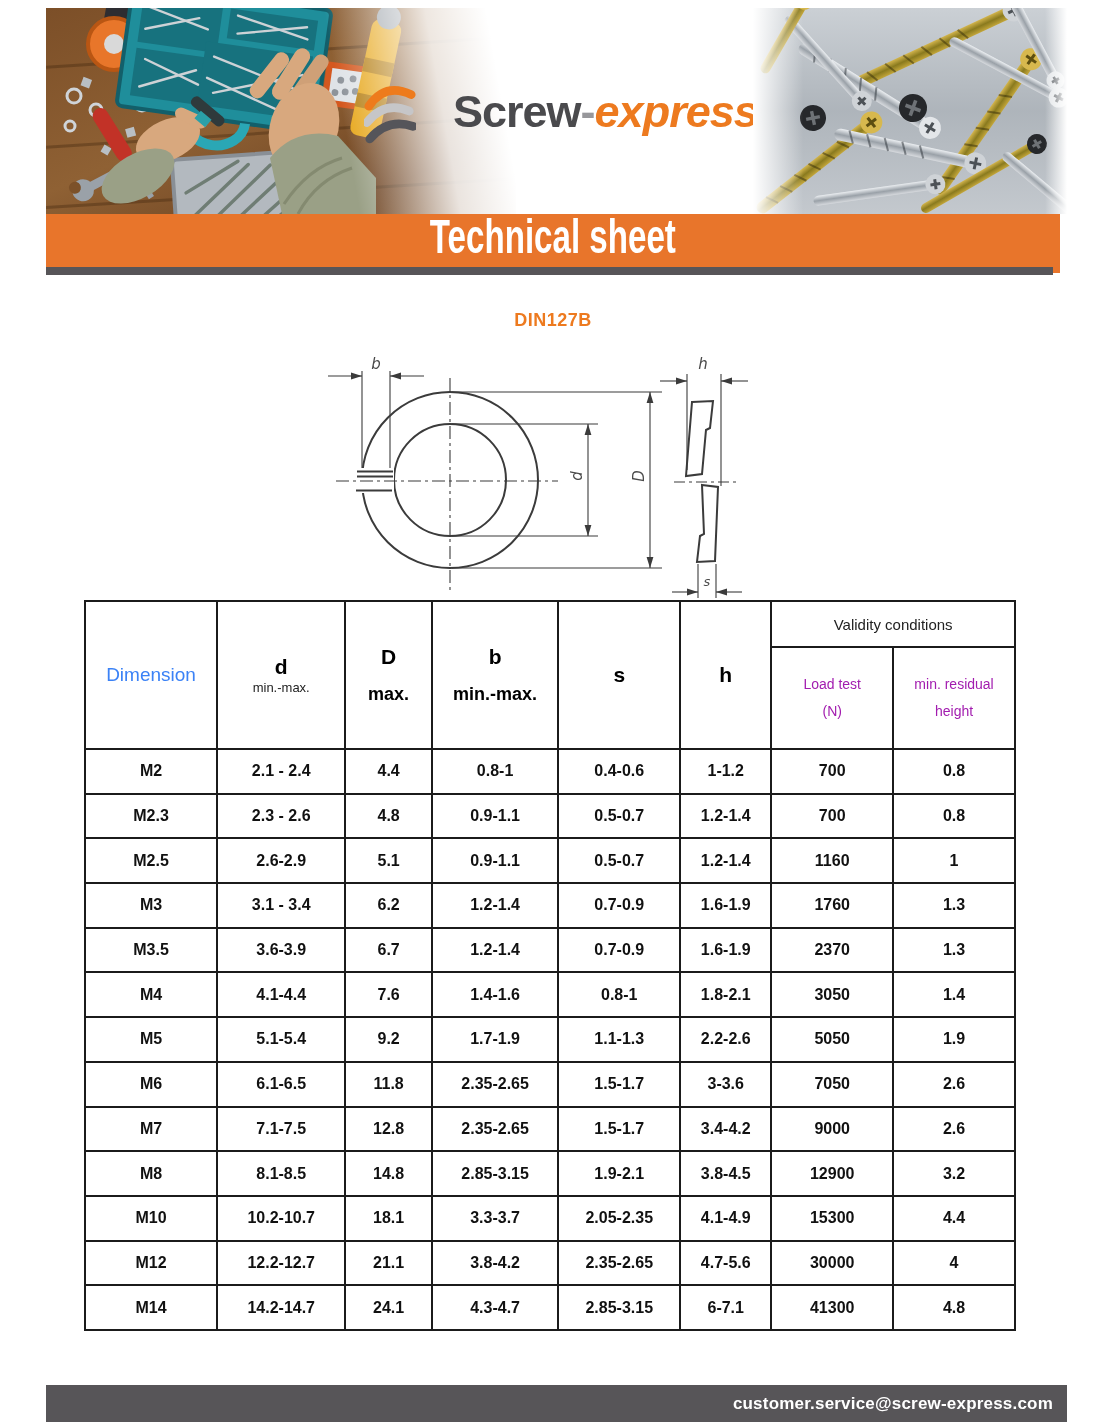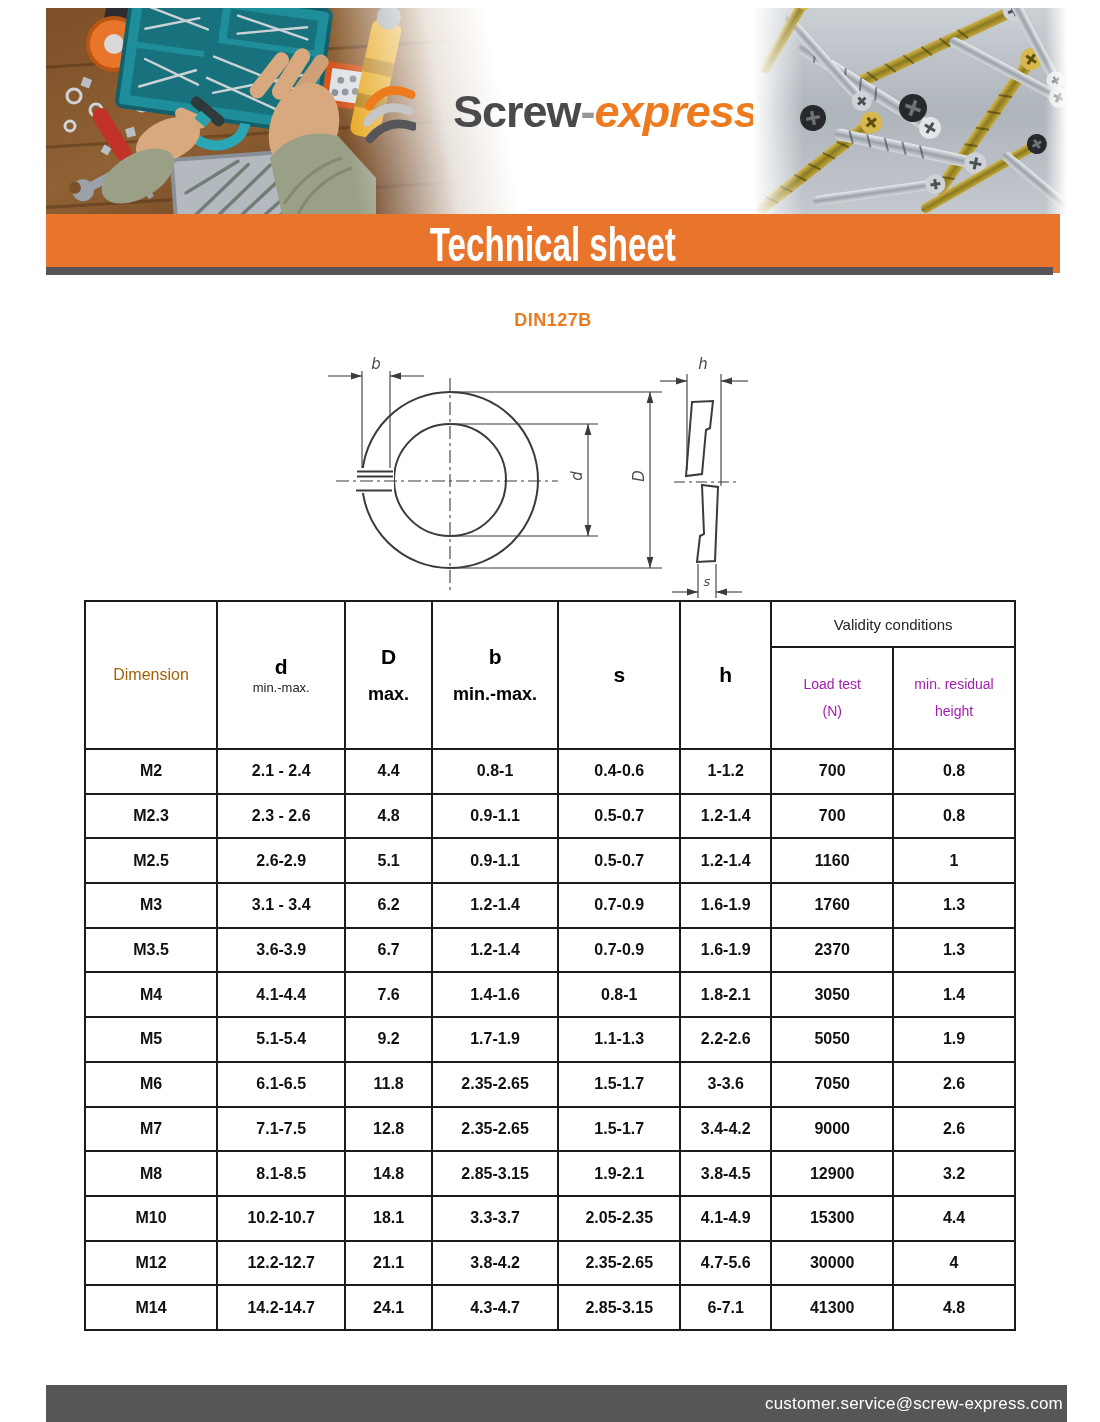--- a/index.html
+++ b/index.html
@@ -14,45 +14,45 @@
   .photo-right{left:707px;width:314px;}
   .photo-right::after{content:"";position:absolute;inset:0;
       background:linear-gradient(to right,#fff 0%,rgba(255,255,255,0) 16%,rgba(255,255,255,0) 93%,#fff 100%);}
   .logo{position:absolute;left:318px;top:58px;height:92px;display:flex;align-items:center;gap:9px;}
   .logo-text{font-size:45px;font-weight:bold;white-space:nowrap;letter-spacing:-1px;}
   .logo-screw{color:#4a4a4d;margin-left:28px;}
   .logo-hyphen{color:#97979b;}
   .logo-express{color:#ed7a1f;font-style:italic;}
   
   .banner{position:absolute;left:46px;top:214px;width:1014px;height:59px;background:#e8752b;
-          display:flex;align-items:center;justify-content:center;overflow:hidden;}
+          display:flex;justify-content:center;overflow:hidden;}
   .banner span{display:inline-block;color:#fff;font-weight:bold;font-size:46px;line-height:1;
           transform:scale(.72,1.04);transform-origin:center;letter-spacing:0;}
   .banner-shadow{position:absolute;left:46px;top:267px;width:1007px;height:8px;background:#575558;}
   
   .din{position:absolute;left:46px;top:310px;width:1014px;text-align:center;
        color:#ed7a1f;font-size:18px;font-weight:bold;letter-spacing:.5px;}
   
   .drawing{position:absolute;left:290px;top:338px;width:480px;height:272px;}
   
   table.spec{position:absolute;left:84px;top:600px;width:932px;border-collapse:collapse;
              table-layout:fixed;color:#111;}
   table.spec th,table.spec td{border:2px solid #1b1b1b;text-align:center;vertical-align:middle;padding:0;}
   table.spec thead th{font-weight:normal;background:#fff;text-align:center;}
   .h-validity{height:44px;font-size:15px;color:#222;}
   .h-row2 th{height:100px;font-size:14px;line-height:1.9;color:#a21caf;}
-  .h-dim{font-size:16px;font-weight:bold;color:#a16207;}
+  .h-dim{font-size:19px;font-weight:bold;color:#3b82f6;}
   .h-main{display:block;font-size:21px;font-weight:bold;color:#000;line-height:1.15;}
   .h-sub-sm{display:block;font-size:13px;color:#222;margin-top:1px;}
   .h-sub-b{display:block;font-size:18px;font-weight:bold;color:#000;margin-top:15px;}
   table.spec tbody td{height:42.7px;font-size:16px;font-weight:bold;}
   
   .footer{position:absolute;left:46px;top:1385px;width:1021px;height:37px;background:#575558;
           display:flex;align-items:center;justify-content:flex-end;}
-  .footer span{color:#fff;font-size:17px;font-weight:normal;padding-right:4px;letter-spacing:.2px;}
+  .footer span{color:#fff;font-size:17px;font-weight:bold;padding-right:14px;letter-spacing:.2px;}
 </style>
 </head>
 <body>
 
 <div class="page">
 
   <div class="header">
 
     <div class="photo photo-left">
       <svg width="470" height="206" viewBox="0 0 470 206">

